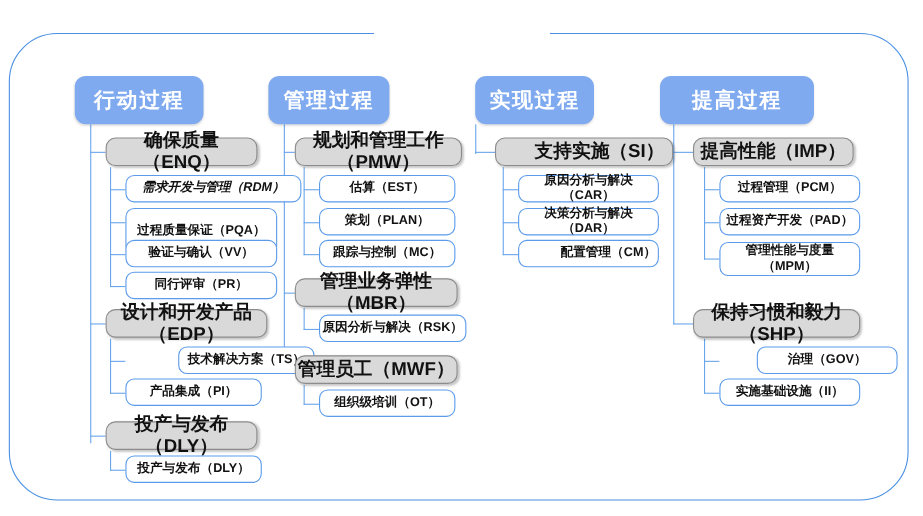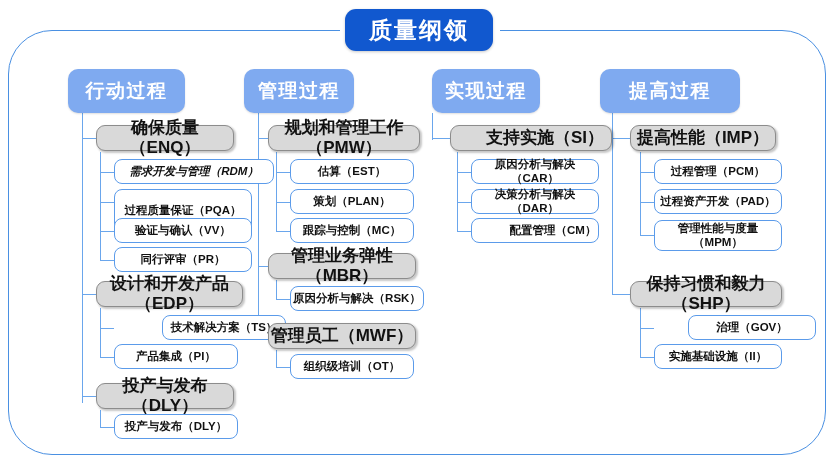--- a/index.html
+++ b/index.html
@@ -96,21 +96,20 @@
   .ln.v{width:1.4px;}
 </style>
 </head>
 <body>
 
 <div id="root">
 
   <div class="outer-frame"></div>
   <div class="frame-mask"></div>
 
-  <div class="title-pill">质量纲领</div>
 
   <div class="ln v" style="left:82px;top:113px;height:18px;"></div>
   <div class="ln v" style="left:258px;top:113px;height:18px;"></div>
   <div class="ln v" style="left:432px;top:113px;height:18px;"></div>
   <div class="ln v" style="left:612px;top:113px;height:18px;"></div>
 
   <div class="ln v" style="left:82px;top:131px;height:272px;"></div>
   <div class="ln h" style="left:82px;top:138px;width:14px;"></div>
   <div class="ln h" style="left:82px;top:294px;width:14px;"></div>
   <div class="ln h" style="left:82px;top:396px;width:14px;"></div>

